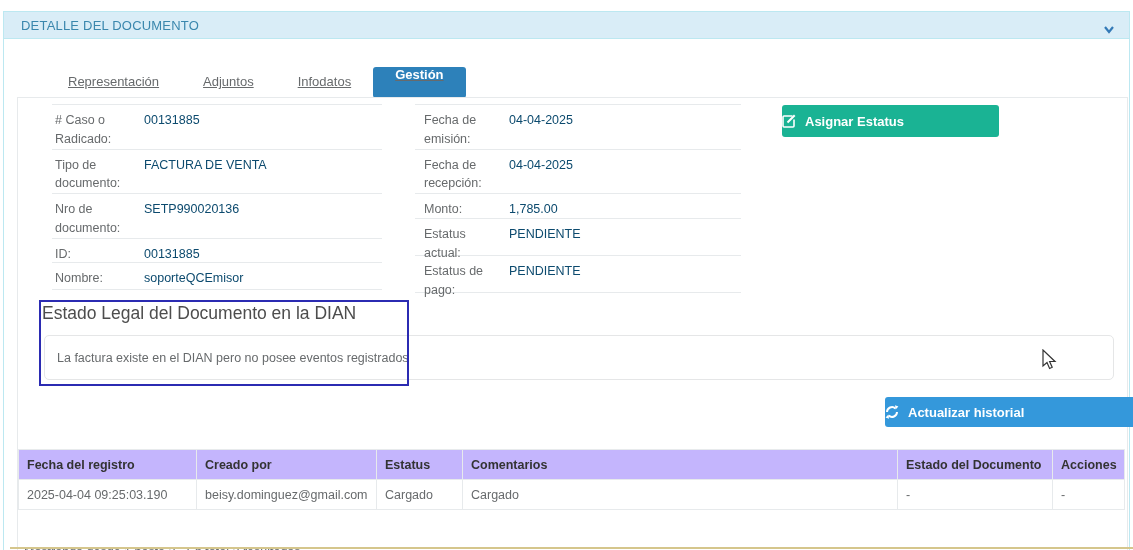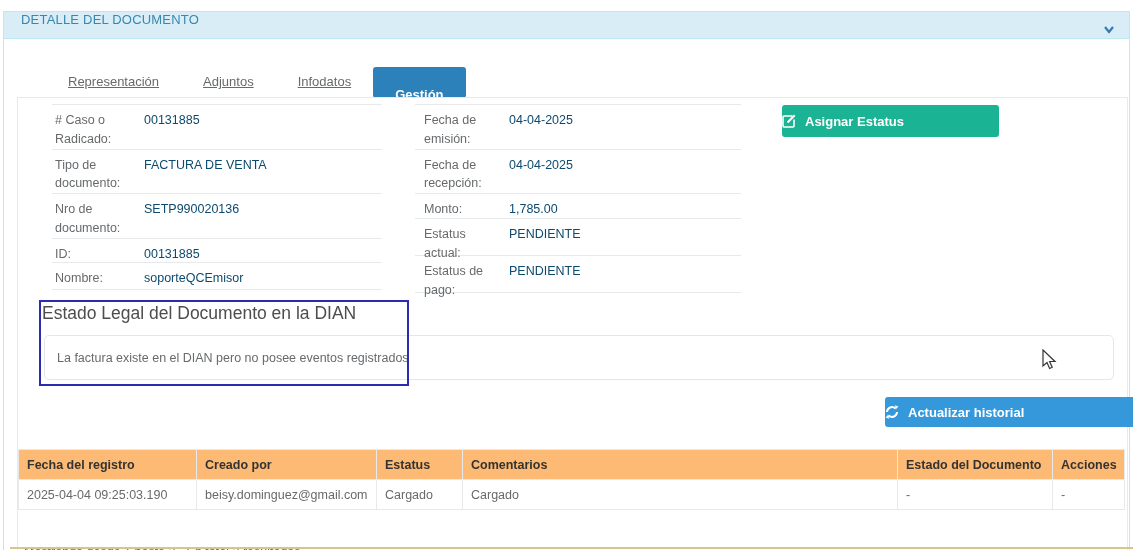--- a/index.html
+++ b/index.html
@@ -4,29 +4,29 @@
 <style>
   * { margin:0; padding:0; box-sizing:border-box; }
   html,body { background:#ffffff; }
   body { font-family:"Liberation Sans","DejaVu Sans",sans-serif; color:#676a6c; }
   .stage { position:relative; width:1133px; height:550px; overflow:hidden; background:#fff; }
 
   
   .panel { position:absolute; left:3px; top:11px; width:1127px; height:560px;
            border:1px solid #bce8f1; background:#fff; }
   .panel-heading { position:relative; height:27px; background:#d9edf7; border-bottom:1px solid #bce8f1;
-                   display:flex; padding:0 14px 0 17px; cursor:pointer; }
+                   display:flex; align-items:center; padding:0 14px 0 17px; cursor:pointer; }
   .panel-title { font-size:13px; font-weight:400; color:#3a87ad; letter-spacing:.2px; }
   .collapse-chevron { position:absolute; right:14px; top:9px; width:12px; height:10px; }
 
   
   .tabs { position:absolute; left:42px; top:55px; height:31px; display:flex; list-style:none;text-decoration:underline; }
   .tab { font-size:13px; color:#676a6c; padding:7px 22px 0 22px; height:31px; cursor:pointer; }
   .tab.active { background:#2d81ba; color:#fff; border-radius:3px; font-weight:700;
-                padding-top:20px; text-align:center; }
+                padding-top:0; text-align:center; }
 
   
   .tab-content { position:absolute; left:13px; top:85px; width:1111px; height:480px;
                  background:#fff; border:1px solid #e7eaec; }
 
   
   .fields { position:absolute; font-size:12.5px; }
   .fields-left  { left:40px;  top:92px; width:338px; }
   .fields-right { left:403px; top:92px; width:334px; }
   .frow { display:flex; border-top:1px solid #e7eaec;margin-left:8px; }
@@ -50,21 +50,21 @@
   .dian-message { font-size:12.5px; color:#676a6c; padding-left:12px; }
   .dian-title { position:absolute; left:38px; top:291px; font-size:17.5px; color:#4d4d4d; }
   .dian-outline { position:absolute; left:35px; top:288px; width:370px; height:86px;
                   border:2px solid #2b2bb2; pointer-events:none; background:transparent; }
 
   
   .history { position:absolute; left:14px; top:437px; width:1106px;
              border-collapse:collapse; table-layout:fixed; font-size:12.5px; }
   .history th, .history td { border:1px solid #e7eaec; height:30px; padding:0 8px;
                              text-align:left; vertical-align:middle; overflow:hidden; white-space:nowrap; }
-  .history th { color:#333; font-weight:700; background:#fdba74; }
+  .history th { color:#333; font-weight:700; background:#c4b5fd; }
   .history td { color:#676a6c; font-weight:400; }
   .history tr.striped td { background:#f8f9fb; }
 
   .results-summary { position:absolute; left:20px; top:533px; font-size:12.5px; color:#676a6c; }
   .bottom-rule { position:absolute; left:10px; top:547px; width:1123px; height:2px; background:#d5c68c; }
 
   .cursor { position:absolute; left:1041px; top:349px; width:18px; height:22px; pointer-events:none; }
 </style>
 </head>
 <body>

